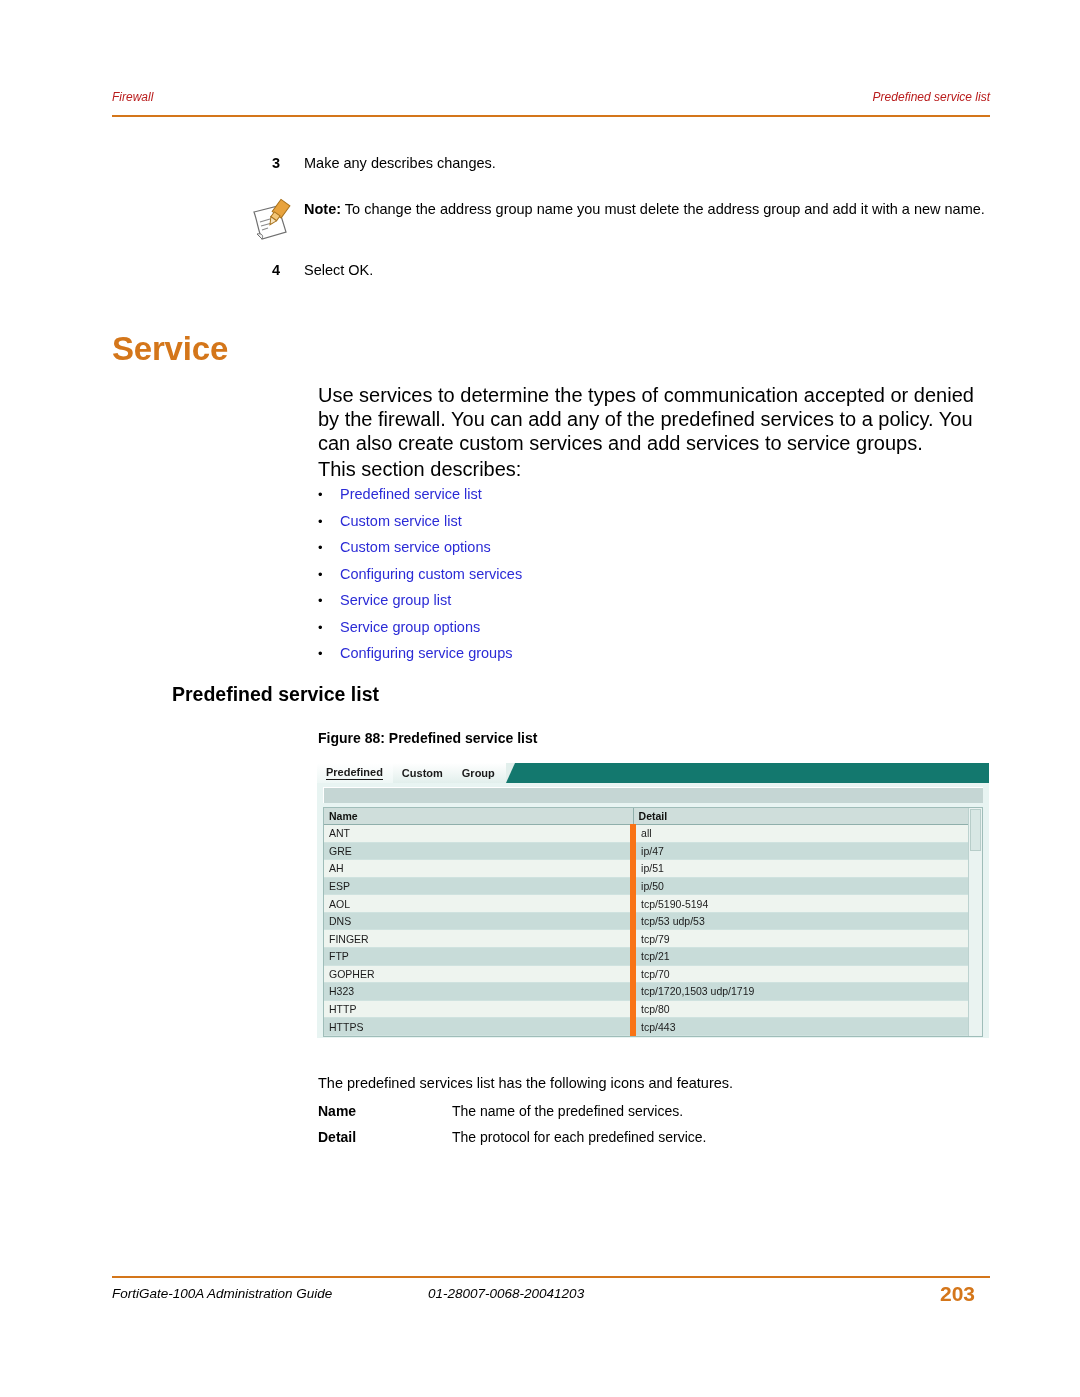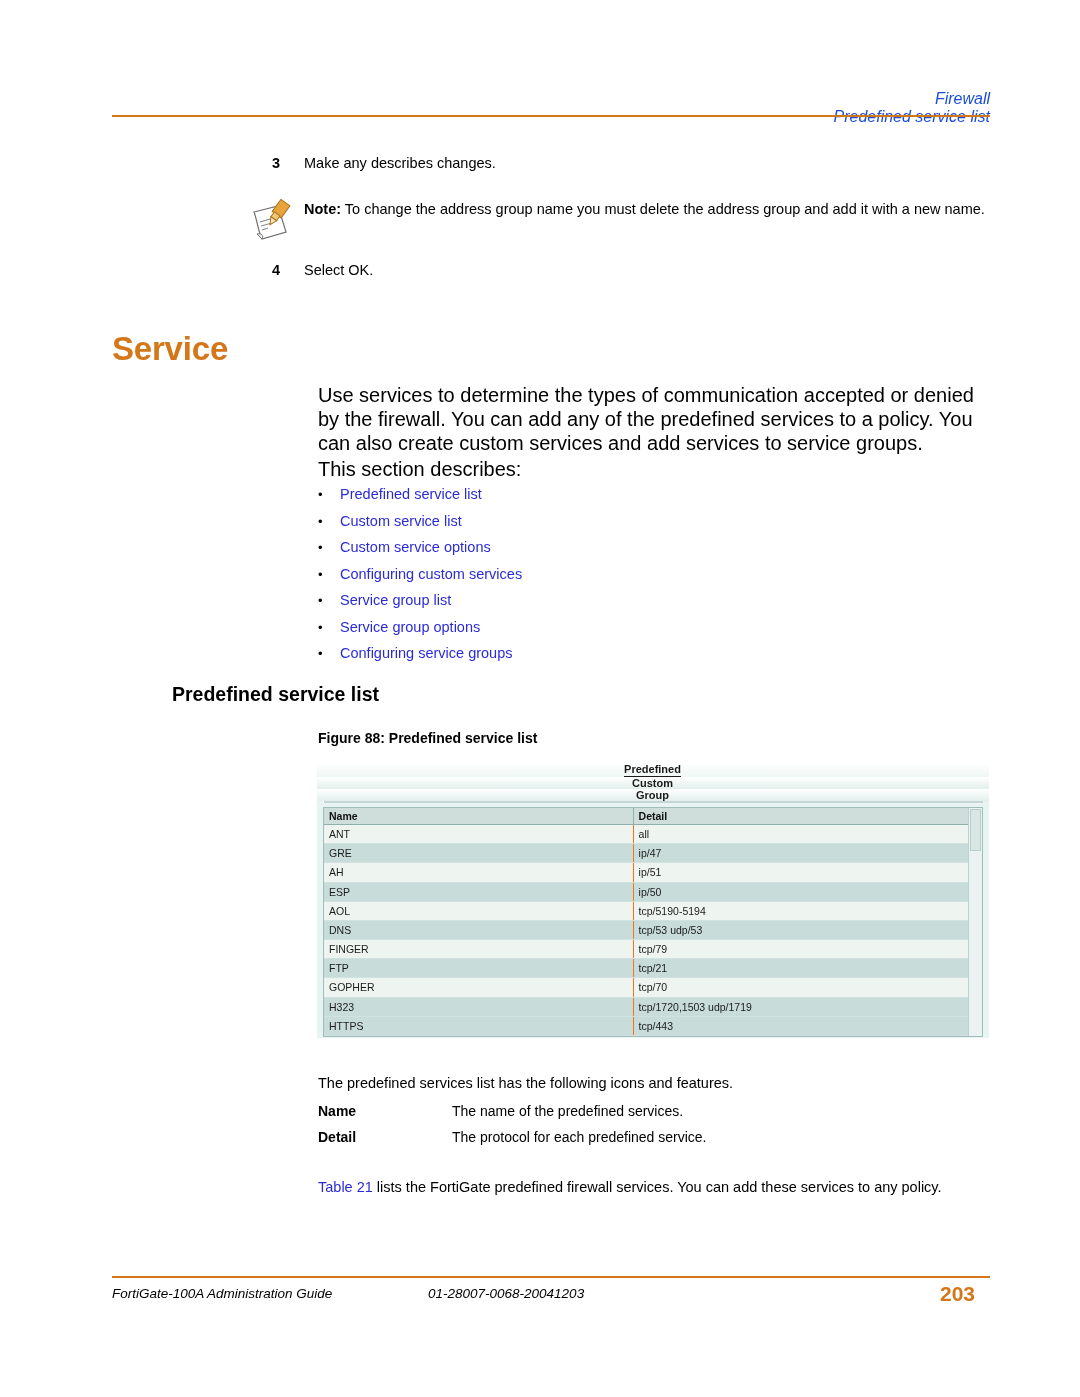--- a/index.html
+++ b/index.html
@@ -24,23 +24,22 @@
   
   .run-head {
     position: absolute;
     left: 112px;
     top: 90px;
     width: 878px;
     display: flex;
     justify-content: space-between;
     align-items: flex-end;
     font-style: italic;
-    font-size: 16px;
-    color: #1d4ed8;
-    flex-direction: column;
+    font-size: 12px;
+    color: #b91c1c;
   }
   .run-head-rule {
     position: absolute;
     left: 112px;
     top: 115px;
     width: 878px;
     height: 2px;
     background: #d4761a;
   }
 
@@ -161,21 +160,20 @@
     height: 275px;
     overflow: hidden;
     background: #ffffff;
   }
   .fig-tabbar {
     position: relative;
     height: 20px;
     background: #13786e;
     display: flex;
     align-items: stretch;
-    flex-direction: column;
   }
   .tab {
     position: relative;
     background: linear-gradient(#ffffff, #e2efec);
     color: #1a1a1a;
     font-size: 11px;
     font-weight: bold;
     display: flex;
     align-items: center;
     justify-content: center;
@@ -247,21 +245,21 @@
     height: 12.6px;
     border-bottom: 1px solid #cfe2df;
     color: #1b1b1b;
     white-space: nowrap;
     overflow: hidden;
   }
   .grid tr.odd td { background: #eef4ef; }
   .grid tr.even td { background: #c8dcd9; }
   .grid col.c-name { width: 48%; }
   .grid col.c-detail { width: 52%; }
-  .grid td.detail { border-left: 1px solid #f97316; }
+  .grid td.detail { border-left: 6px solid #f97316; }
   .grid th.detail { border-left: 1px solid #8fafab; }
   .scroll-track {
     width: 13px;
     flex: 0 0 13px;
     background: #eaf3f1;
     border-left: 1px solid #bcd2cf;
   }
   .scroll-thumb {
     margin: 1px;
     height: 40px;
@@ -488,20 +486,24 @@
               <td class="detail">tcp/21</td>
             </tr>
             <tr class="odd">
               <td>GOPHER</td>
               <td class="detail">tcp/70</td>
             </tr>
             <tr class="even">
               <td>H323</td>
               <td class="detail">tcp/1720,1503 udp/1719</td>
             </tr>
+            <tr class="odd">
+              <td>HTTP</td>
+              <td class="detail">tcp/80</td>
+            </tr>
             <tr class="even">
               <td>HTTPS</td>
               <td class="detail">tcp/443</td>
             </tr>
 
           </tbody>
         </table>
         <div class="scroll-track">
           <div class="scroll-thumb"></div>
         </div>
@@ -515,21 +517,20 @@
     <div class="defrow">
       <span class="dterm">Name</span>
       <span class="ddesc">The name of the predefined services.</span>
     </div>
     <div class="defrow">
       <span class="dterm">Detail</span>
       <span class="ddesc">The protocol for each predefined service.</span>
     </div>
   </div>
 
-  <p id="para-table21"><span class="xlink">Table 21</span><span> lists the FortiGate predefined firewall services. You can add these services to any policy.</span></p>
 
   <div class="foot-rule"></div>
   <div class="run-foot">
     <span class="f-guide">FortiGate-100A Administration Guide</span>
     <span class="f-docid">01-28007-0068-20041203</span>
     <span class="f-page">203</span>
   </div>
 
 </div>
 

